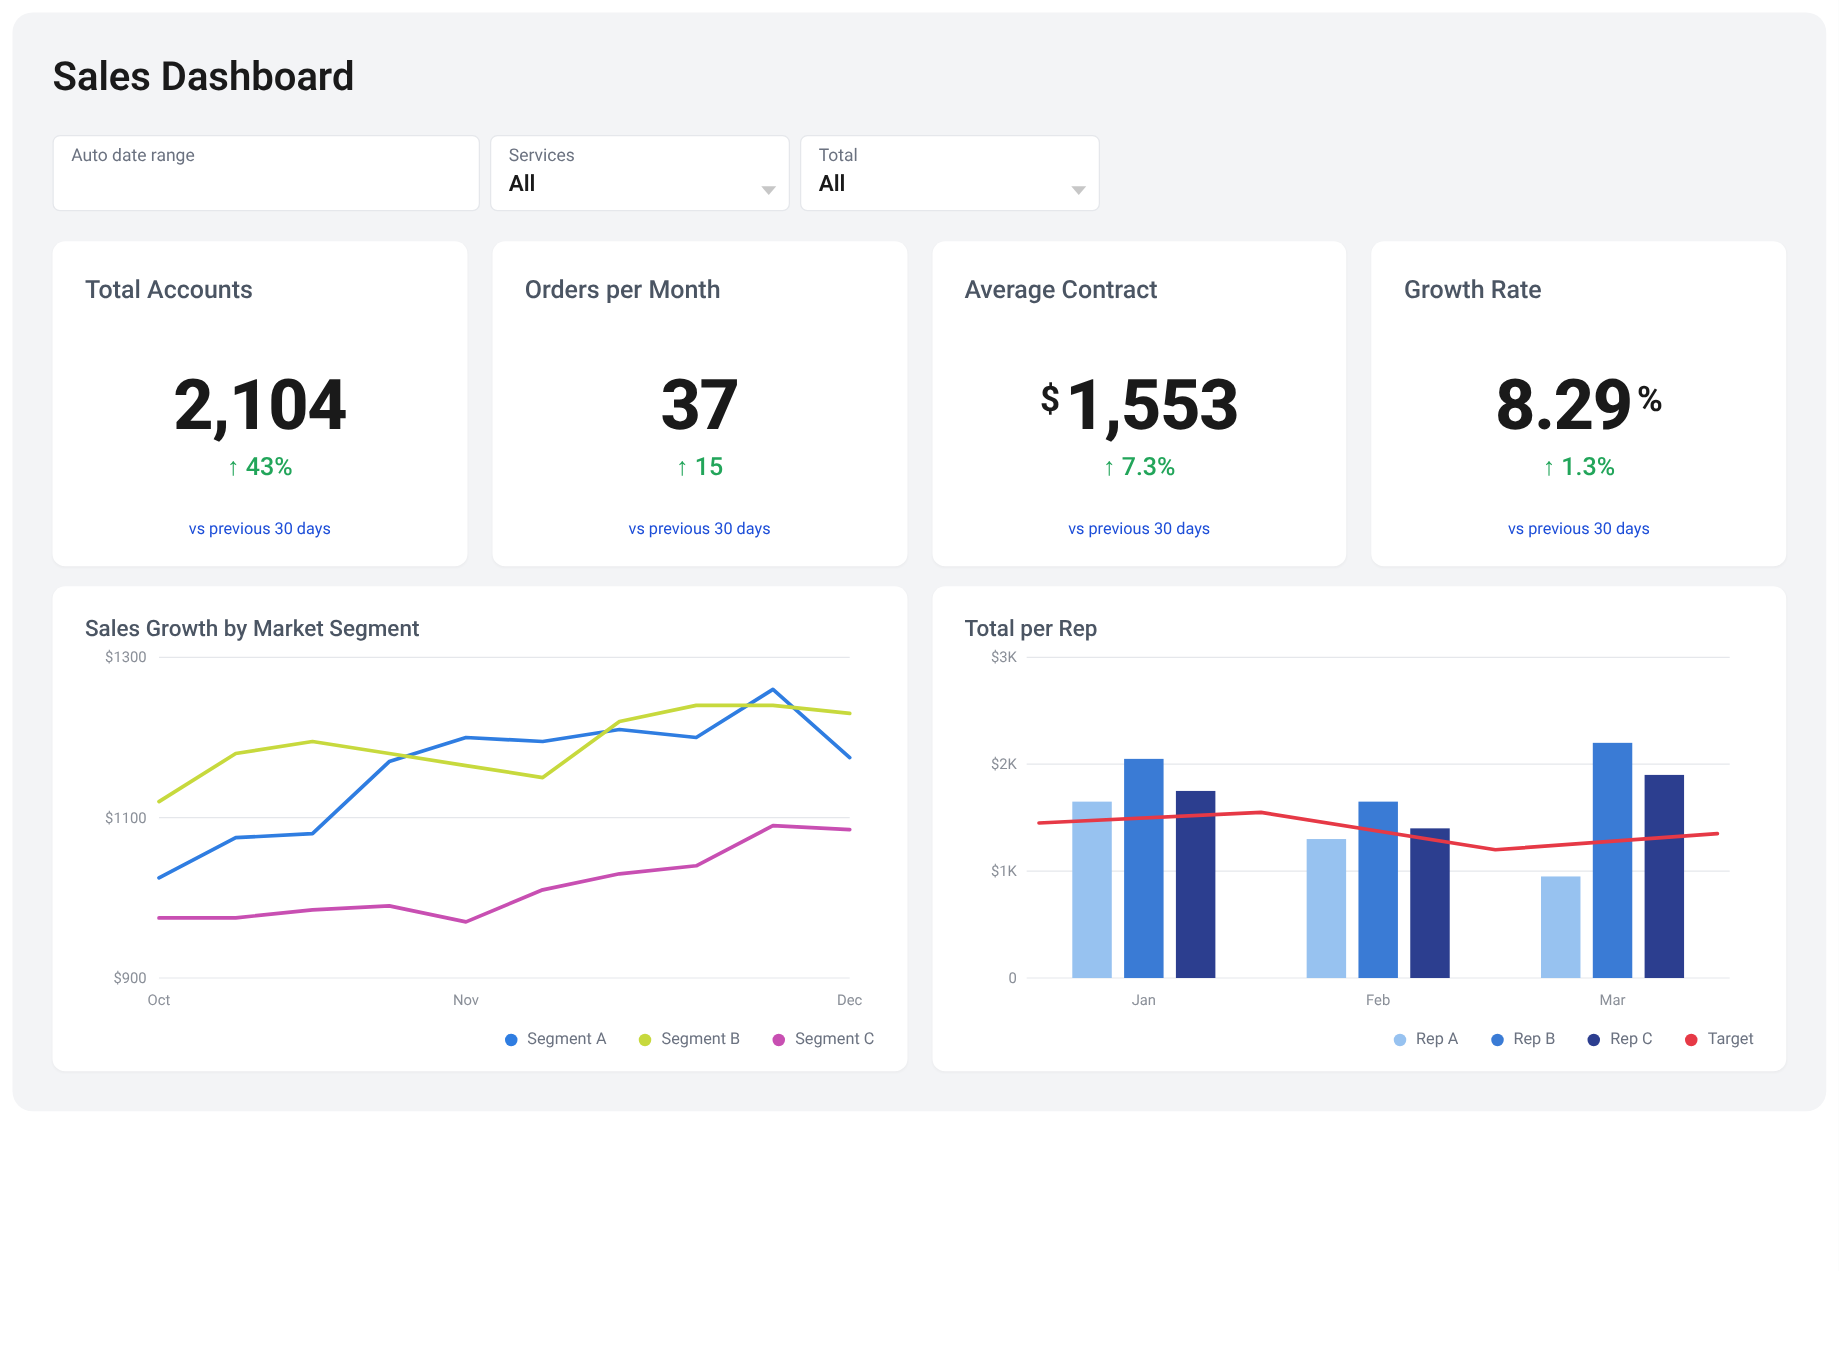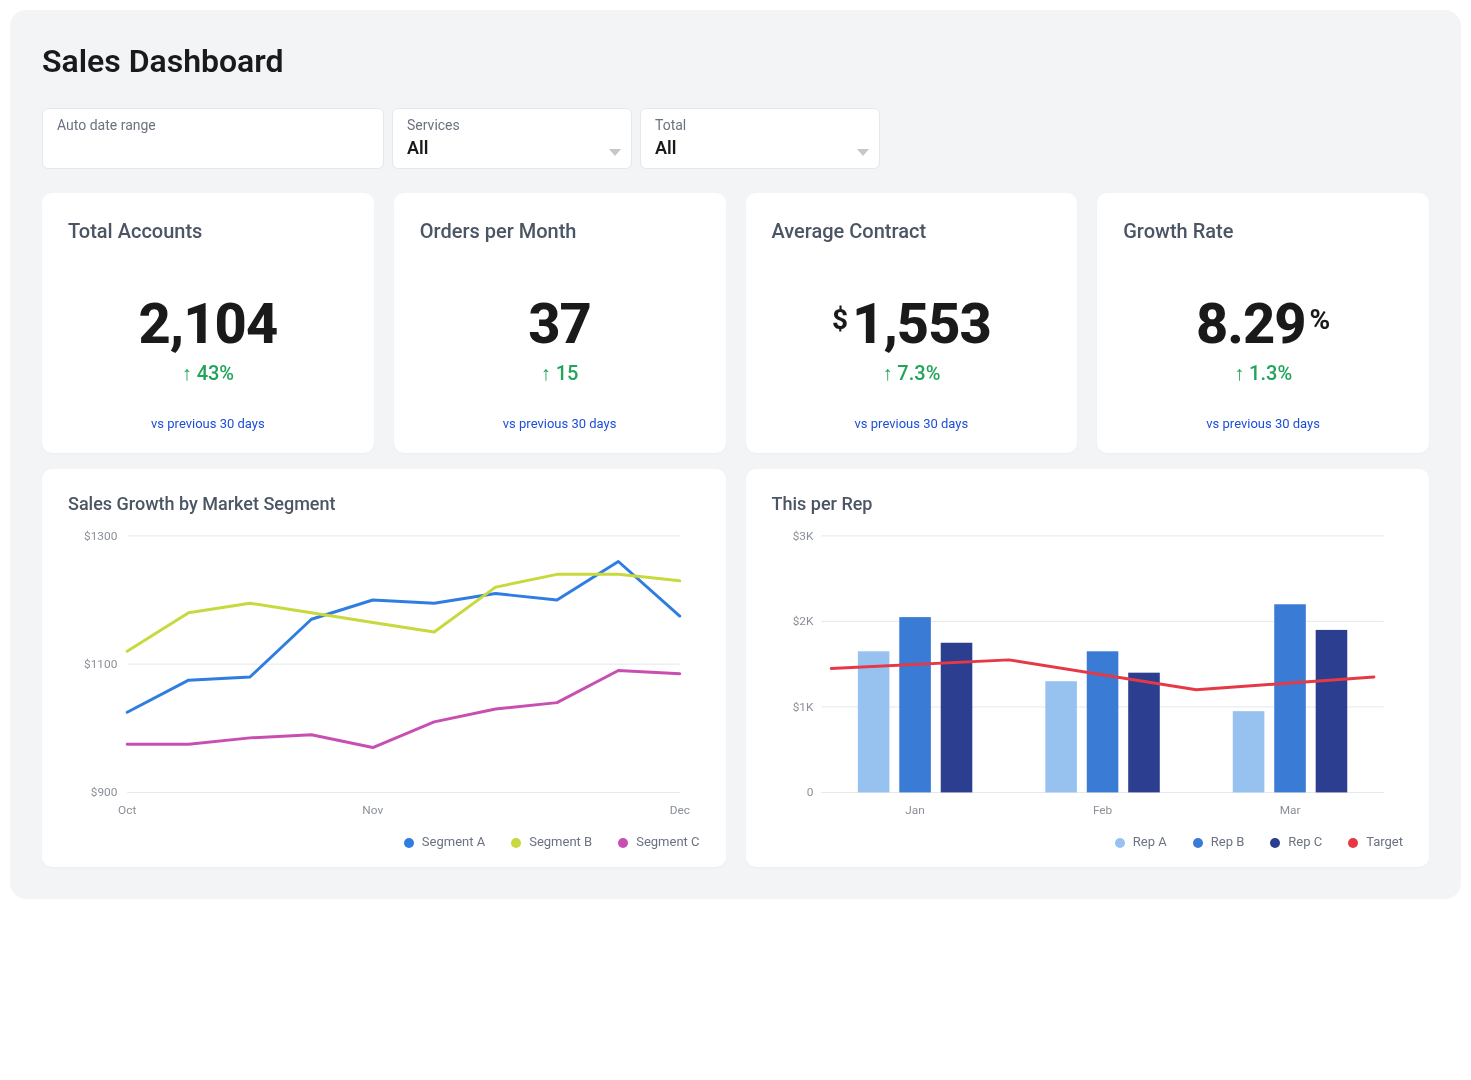--- a/index.html
+++ b/index.html
@@ -137,21 +137,20 @@
   .chart-card {
     background: #fff;
     border-radius: 10px;
     padding: 24px 26px 18px 26px;
     box-shadow: 0 1px 2px rgba(0,0,0,0.03);
   }
   .chart-title {
     font-size: 18px;
     color: #4b5563;
     font-weight: 500;
-    margin-bottom: 10px;
   }
   .chart-area {
     width: 100%;
     height: 300px;
   }
   svg { display:block; }
   .legend {
     display:flex;
     gap: 26px;
     justify-content:flex-end;
@@ -239,21 +238,21 @@
           <text x="620" y="292" text-anchor="middle" font-size="12" fill="#8a8f98">Dec</text>
         </svg>
       <div class="legend" id="seg-legend">
           <span><span class="dot" style="background:#2f7de1"></span>Segment A</span>
           <span><span class="dot" style="background:#c7d93d"></span>Segment B</span>
           <span><span class="dot" style="background:#c84fb2"></span>Segment C</span>
         </div>
     </div>
 
     <div class="chart-card">
-      <div class="chart-title">This per Rep</div>
+      <div class="chart-title">Total per Rep</div>
       <svg class="chart-area" id="rep-chart" viewBox="0 0 640 300">
           <line x1="50" x2="620" y1="10" y2="10" stroke="#e5e7eb" stroke-width="1"></line>
           <text x="42" y="14" text-anchor="end" font-size="12" fill="#8a8f98">$3K</text>
           <line x1="50" x2="620" y1="96.66666666666667" y2="96.66666666666667" stroke="#e5e7eb" stroke-width="1"></line>
           <text x="42" y="100.66666666666667" text-anchor="end" font-size="12" fill="#8a8f98">$2K</text>
           <line x1="50" x2="620" y1="183.33333333333334" y2="183.33333333333334" stroke="#e5e7eb" stroke-width="1"></line>
           <text x="42" y="187.33333333333334" text-anchor="end" font-size="12" fill="#8a8f98">$1K</text>
           <line x1="50" x2="620" y1="270" y2="270" stroke="#e5e7eb" stroke-width="1"></line>
           <text x="42" y="274" text-anchor="end" font-size="12" fill="#8a8f98">0</text>
           <rect x="87" y="127" width="32" height="143" fill="#97c2f0"></rect>

